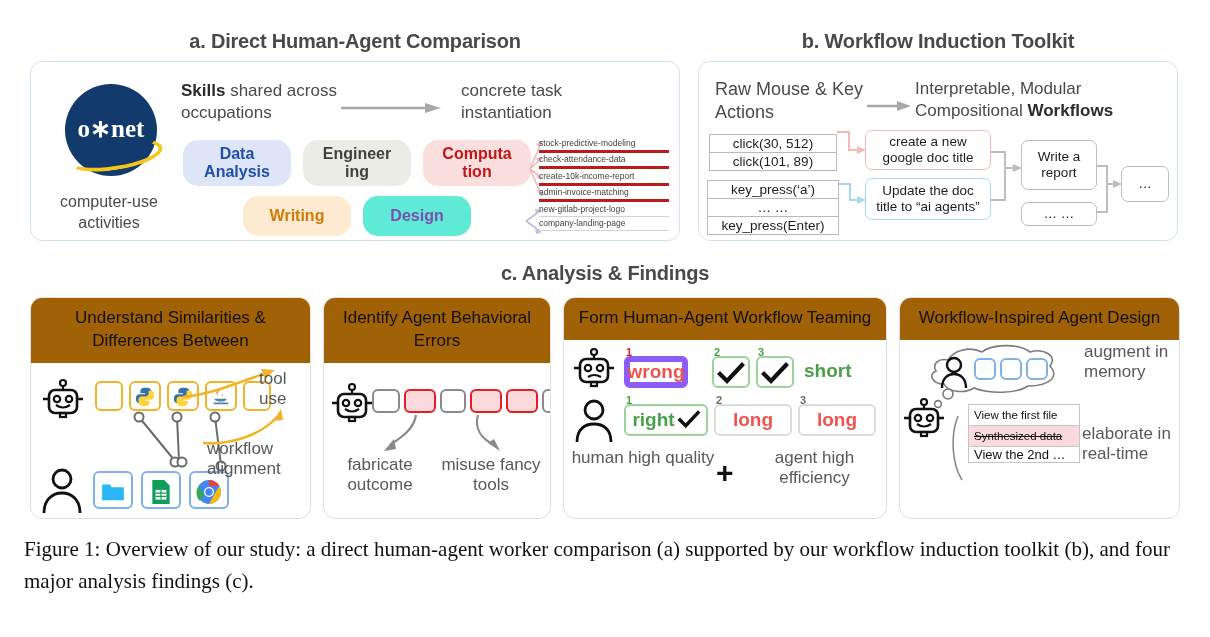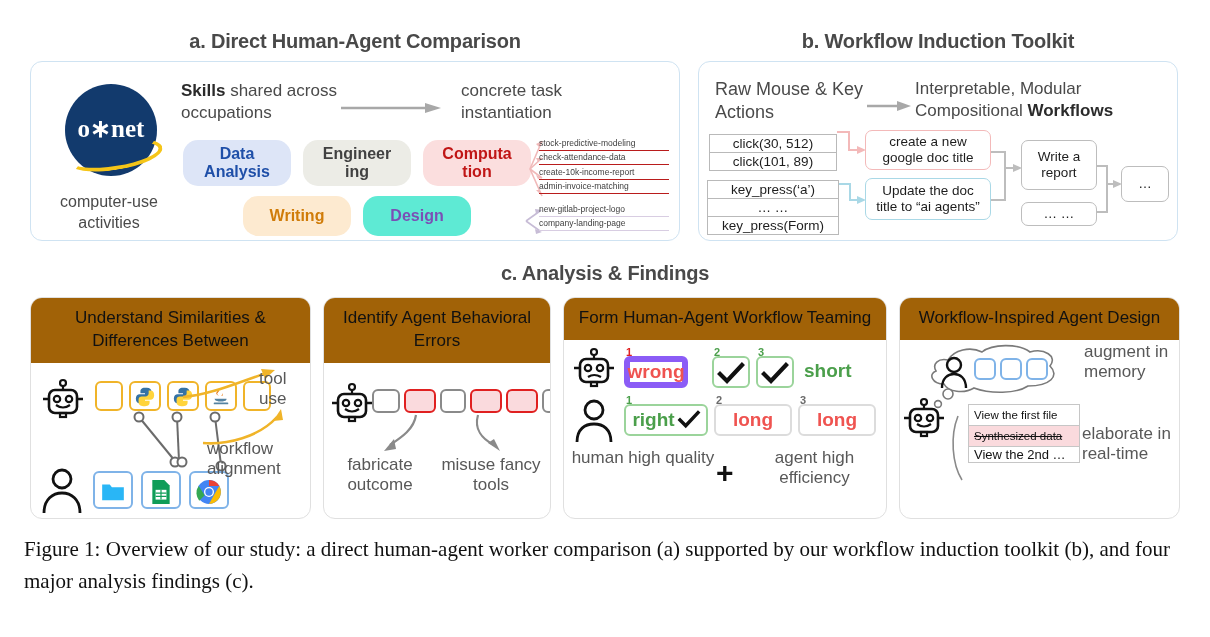--- a/index.html
+++ b/index.html
@@ -80,21 +80,21 @@
     line-height:1.15; display:flex; align-items:center; justify-content:center;
     padding:4px 6px;
   }
   #chip-data   { left:152px; top:78px;  width:108px; height:46px; background:#dde5f7; color:#1f4fa8; }
   #chip-eng    { left:272px; top:78px;  width:108px; height:46px; background:#ecece6; color:#414141; }
   #chip-comp   { left:392px; top:78px;  width:108px; height:46px; background:#fbdede; color:#c01616; }
   #chip-write  { left:212px; top:134px; width:108px; height:40px; background:#fdead0; color:#d07c09; }
   #chip-design { left:332px; top:134px; width:108px; height:40px; background:#5eead4; color:#7b4fb5; }
 
   .tasklist { position:absolute; font-size:8.5px; color:#3e3e3e; line-height:1.0; }
-  .tasklist div { border-bottom:1px solid #b91c1c; padding:2.5px 0 2.5px 0; white-space:nowrap; }
+  .tasklist div { border-bottom:3px solid #b91c1c; padding:2.5px 0 2.5px 0; white-space:nowrap; }
   #tasks-comp { left:508px; top:74px; width:130px; }
   #tasks-design { left:508px; top:140px; width:130px; }
   #tasks-design div { border-bottom:1px solid #d8cde2; }
 
   .fan { position:absolute; }
 
   
   .b-head-l {
     position:absolute; left:16px; top:16px; width:150px;
     font-size:18px; line-height:1.3; color:#4a4a4a;
@@ -248,21 +248,21 @@
         <span>Interpretable, Modular Compositional </span><b>Workflows</b>
       </div>
 
       <div id="act1" class="actgrp">
         <div>click(30, 512)</div>
         <div>click(101, 89)</div>
       </div>
       <div id="act2" class="actgrp">
         <div>key_press(‘a’)</div>
         <div>… …</div>
-        <div>key_press(Form)</div>
+        <div>key_press(Enter)</div>
       </div>
 
       <div style="position:absolute; left:138px; top:66px;">
         <svg width="30" height="34" viewBox="0 0 30 34">
           <path d="M0,4 L12,4 L12,22 L22,22" stroke="#f3b9b9" stroke-width="2" fill="none"></path>
           <polygon points="29,22 20,18 20,26" fill="#f3b9b9"></polygon>
         </svg>
       </div>
       <div style="position:absolute; left:140px; top:118px;">
         <svg width="28" height="36" viewBox="0 0 28 36">

